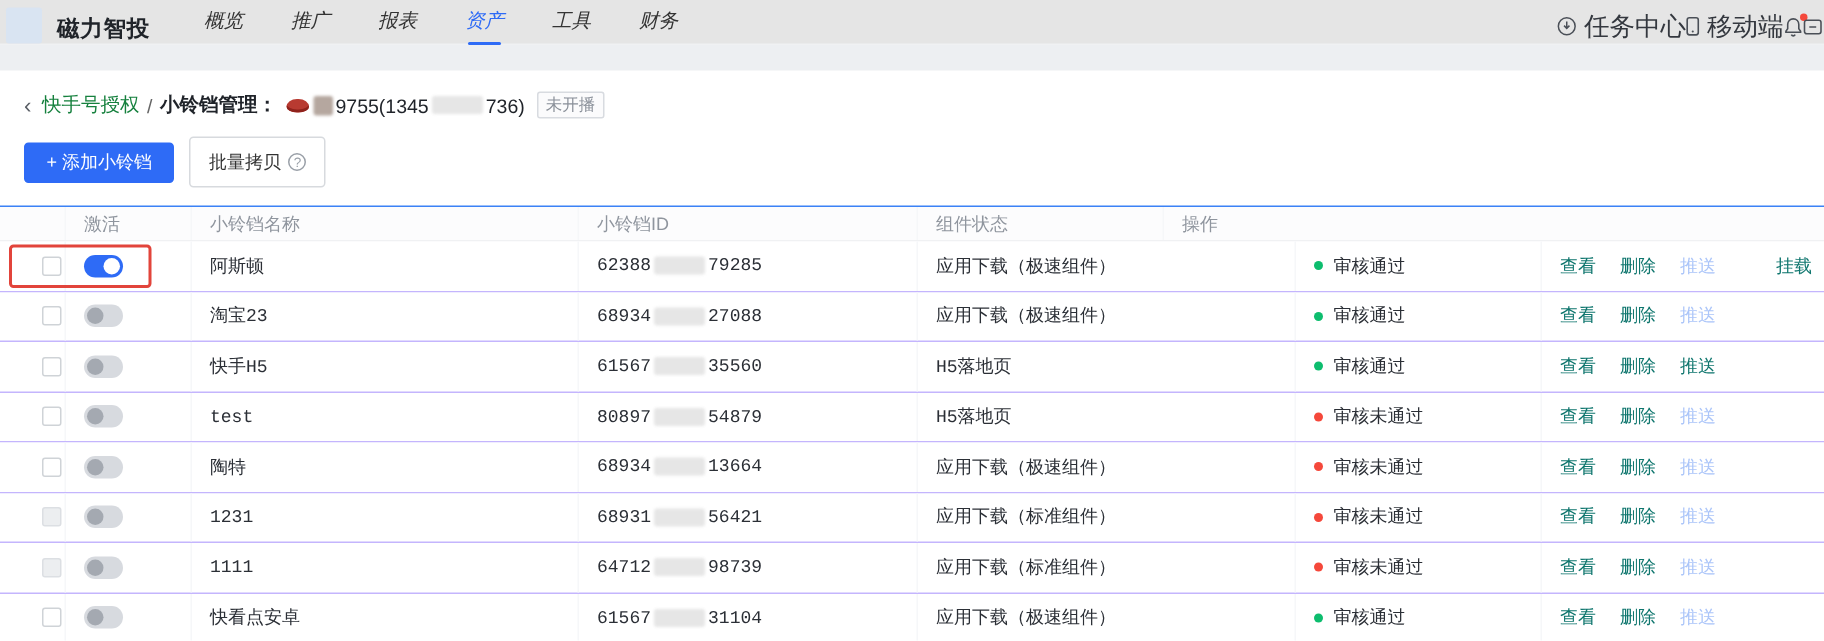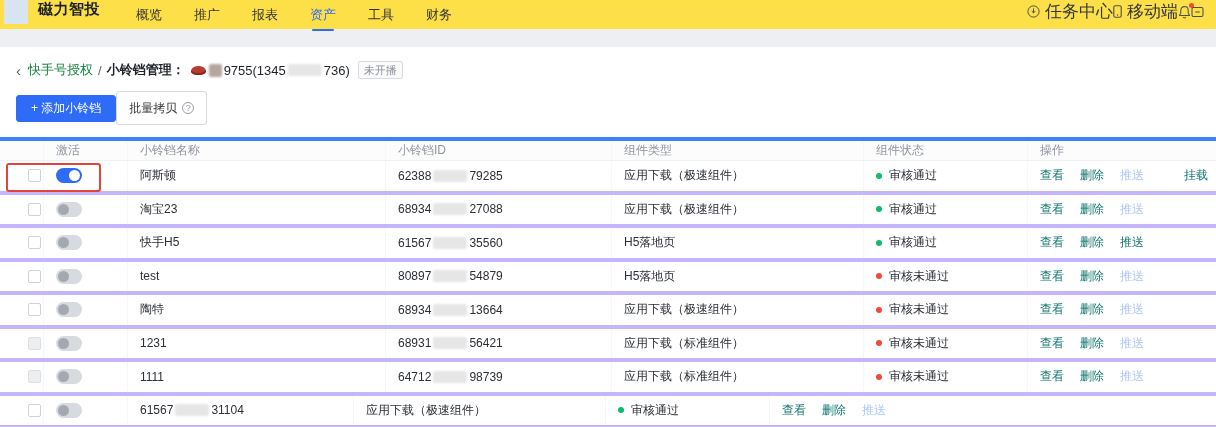--- a/index.html
+++ b/index.html
@@ -2,22 +2,22 @@
 <html><head>
 <meta charset="utf-8">
 <style>
   * { box-sizing: border-box; margin: 0; padding: 0; }
   html,body { width:1216px; height:427px; overflow:hidden; }
   body {
     font-family: "Liberation Sans", "DejaVu Sans", sans-serif;
     background:#fff; color:#2b2f36; position:relative; font-size:12px;
   }
   
-  .topnav { display:flex; align-items:flex-start; height:30px; background:#fde047;
-    border-bottom:1px solid #f0f1f3; padding-right:12px; position:relative; z-index:5;}
+  .topnav { display:flex; align-items:flex-end; height:30px; background:#e5e5e5;
+    border-bottom:1px solid #f0f1f3; padding-right:1px; position:relative; z-index:5;}
   .logo-square { width:24px; height:24px; background:#d9e4f2; margin:0 10px 0 4px; border-radius:2px;}
   .brand { font-size:15px; font-weight:700; color:#1f2329; margin-right:36px; letter-spacing:.5px;}
   .nav-item { font-size:13px; color:#333; margin-right:32px; position:relative; cursor:pointer; line-height:30px;}
   .nav-item.active { color:#2e6bf6; }
   .nav-item.active::after { content:""; position:absolute; left:50%; transform:translateX(-50%);
     bottom:-1px; width:22px; height:2px; background:#2e6bf6; border-radius:1px;}
   .nav-right { margin-left:auto; display:flex; align-items:center; font-size:17px; color:#34383f;}
   .nav-right .tool { display:flex; align-items:center; gap:5px; cursor:pointer;}
   .icon-wrap { position:relative; display:inline-flex; }
   .red-dot-badge { position:absolute; top:-2px; right:-3px; width:5px; height:5px; background:#f5483b; border-radius:50%;}
@@ -31,31 +31,31 @@
   .bc-sep { margin:0 5px; color:#666; }
   .bc-current { font-weight:600; }
   .lips-avatar { width:15px; height:9px; background:#b83a31;
     border-radius:50% 50% 50% 50% / 62% 62% 45% 45%; margin:0 3px 0 6px; box-shadow:inset 0 -2px 0 #8f221c;}
   .avatar-blur { width:13px; height:13px; background:#b5a79f; border-radius:2px; filter:blur(1px); margin-right:2px;}
   .id-blur { display:inline-block; width:34px; height:12px; background:#e6e6e6; filter:blur(1.2px);
     border-radius:2px; margin:0 2px; vertical-align:-2px;}
   .live-badge { margin-left:8px; font-size:11px; color:#8a9099; border:1px solid #d8dbe0;
     border-radius:2px; padding:1px 5px; background:#fbfbfc; line-height:14px;}
   
-  .toolbar { display:flex; align-items:center; padding:12px 16px 0 16px;}
+  .toolbar { display:flex; align-items:center; gap:10px; padding:12px 16px 0 16px;}
   .btn { height:27px; display:inline-flex; align-items:center; font-size:12px; border-radius:3px; cursor:pointer;}
   .btn-primary { background:#2e6bf6; color:#fff; padding:0 14px; border:1px solid #2e6bf6;}
   .btn-default { background:#fff; color:#333; padding:16px 12px; border:1px solid #d7dade; gap:5px;}
   .q-circle { width:12px; height:12px; border:1px solid #9aa0a8; border-radius:50%; color:#9aa0a8;
     font-size:9px; display:inline-flex; align-items:center; justify-content:center; line-height:1;}
   
   .table { margin-top:12px; width:1216px; }
   .thead, .trow { display:flex; align-items:center; }
-  .thead { height:24px; background:#fcfcfd; color:#8f959e; border-bottom:1px solid #f0f1f3; border-top:4px solid #3b82f6;}
-  .trow { height:33.5px; border-bottom:4px solid #c4b5fd; position:relative; background:#fff;}
+  .thead { height:24px; background:#fcfcfd; color:#8f959e; border-bottom:1px solid #f0f1f3; border-top:1px solid #3b82f6;}
+  .trow { height:33.5px; border-bottom:1px solid #c4b5fd; position:relative; background:#fff;font-family:Liberation Mono, monospace;}
   .cell { padding-left:12px; height:100%; display:flex; align-items:center; border-right:1px solid #f6f7f9; overflow:hidden; white-space:nowrap;}
   .c-check { width:44px; padding-left:28px; }
   .c-toggle { width:84px; }
   .c-name { width:258px; }
   .c-id { width:226px; }
   .c-type { width:252px; }
   .c-status { width:164px; }
   .c-actions { flex:1; gap:16px; border-right:none; }
   .checkbox { width:13px; height:13px; border:1px solid #cfd3d7; border-radius:2px; background:#fff; cursor:pointer; flex:none;}
   .checkbox.disabled { background:#eceef0; border-color:#dcdfe3; cursor:not-allowed;}
@@ -73,21 +73,21 @@
   
   .watermark { position:absolute; font-size:96px; color:rgba(70,80,100,0.05); filter:blur(1.5px);
     transform:rotate(-18deg); z-index:1; pointer-events:none; font-weight:700;}
 </style>
 </head>
 <body>
 
 <div class="topnav">
   <div class="logo-square"></div>
   <div class="brand">磁力智投</div>
-  <div id="nav-items" style="display:flex;">
+  <div id="nav-items" style="display:flex;font-style:italic;">
       <div class="nav-item">概览</div>
       <div class="nav-item">推广</div>
       <div class="nav-item">报表</div>
       <div class="nav-item active">资产</div>
       <div class="nav-item">工具</div>
       <div class="nav-item">财务</div>
     </div>
 
   <div class="nav-right">
     <div class="tool">
@@ -151,21 +151,20 @@
       <span class="q-circle">?</span>
     </div>
   </div>
 
   <div class="table">
     <div class="thead" id="thead">
       <div class="cell c-check"></div>
     <div class="cell c-toggle">激活</div>
         <div class="cell c-name">小铃铛名称</div>
         <div class="cell c-id">小铃铛ID</div>
-        <div class="cell c-type">组件类型</div>
         <div class="cell c-status">组件状态</div>
         <div class="cell c-actions">操作</div>
       </div>
     <div id="tbody">
   <div class="trow">
     <div class="cell c-check">
       <span class="checkbox"></span>
     </div>
     <div class="cell c-toggle">
       <span class="toggle on">
@@ -390,20 +389,23 @@
 
   <div class="trow">
     <div class="cell c-check">
       <span class="checkbox"></span>
     </div>
     <div class="cell c-toggle">
       <span class="toggle">
               <span class="knob"></span>
             </span>
     </div>
+    <div class="cell c-name">
+            <span>快看点安卓</span>
+          </div>
     <div class="cell c-id">
       <span>61567</span>
       <span class="id-blur"></span>
       <span>31104</span>
     </div>
     <div class="cell c-type">
             <span>应用下载（极速组件）</span>
           </div>
     <div class="cell c-status">
       <span class="status-dot ok"></span>

